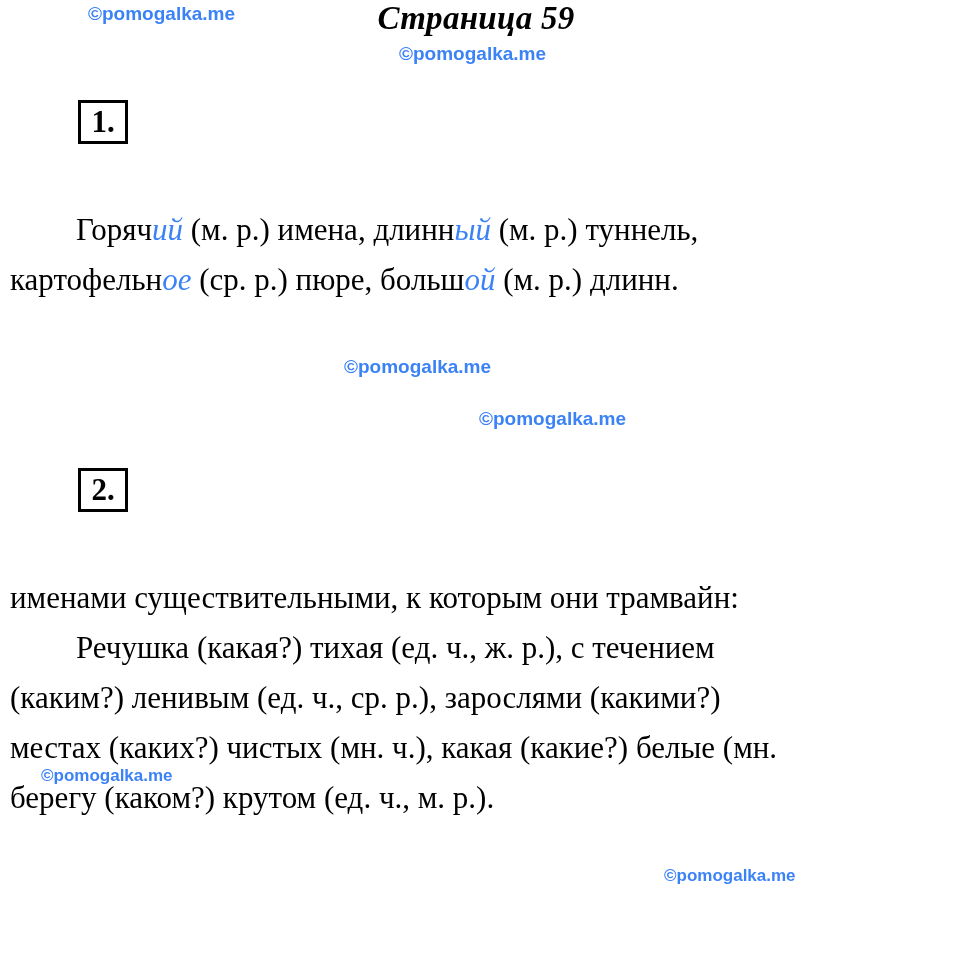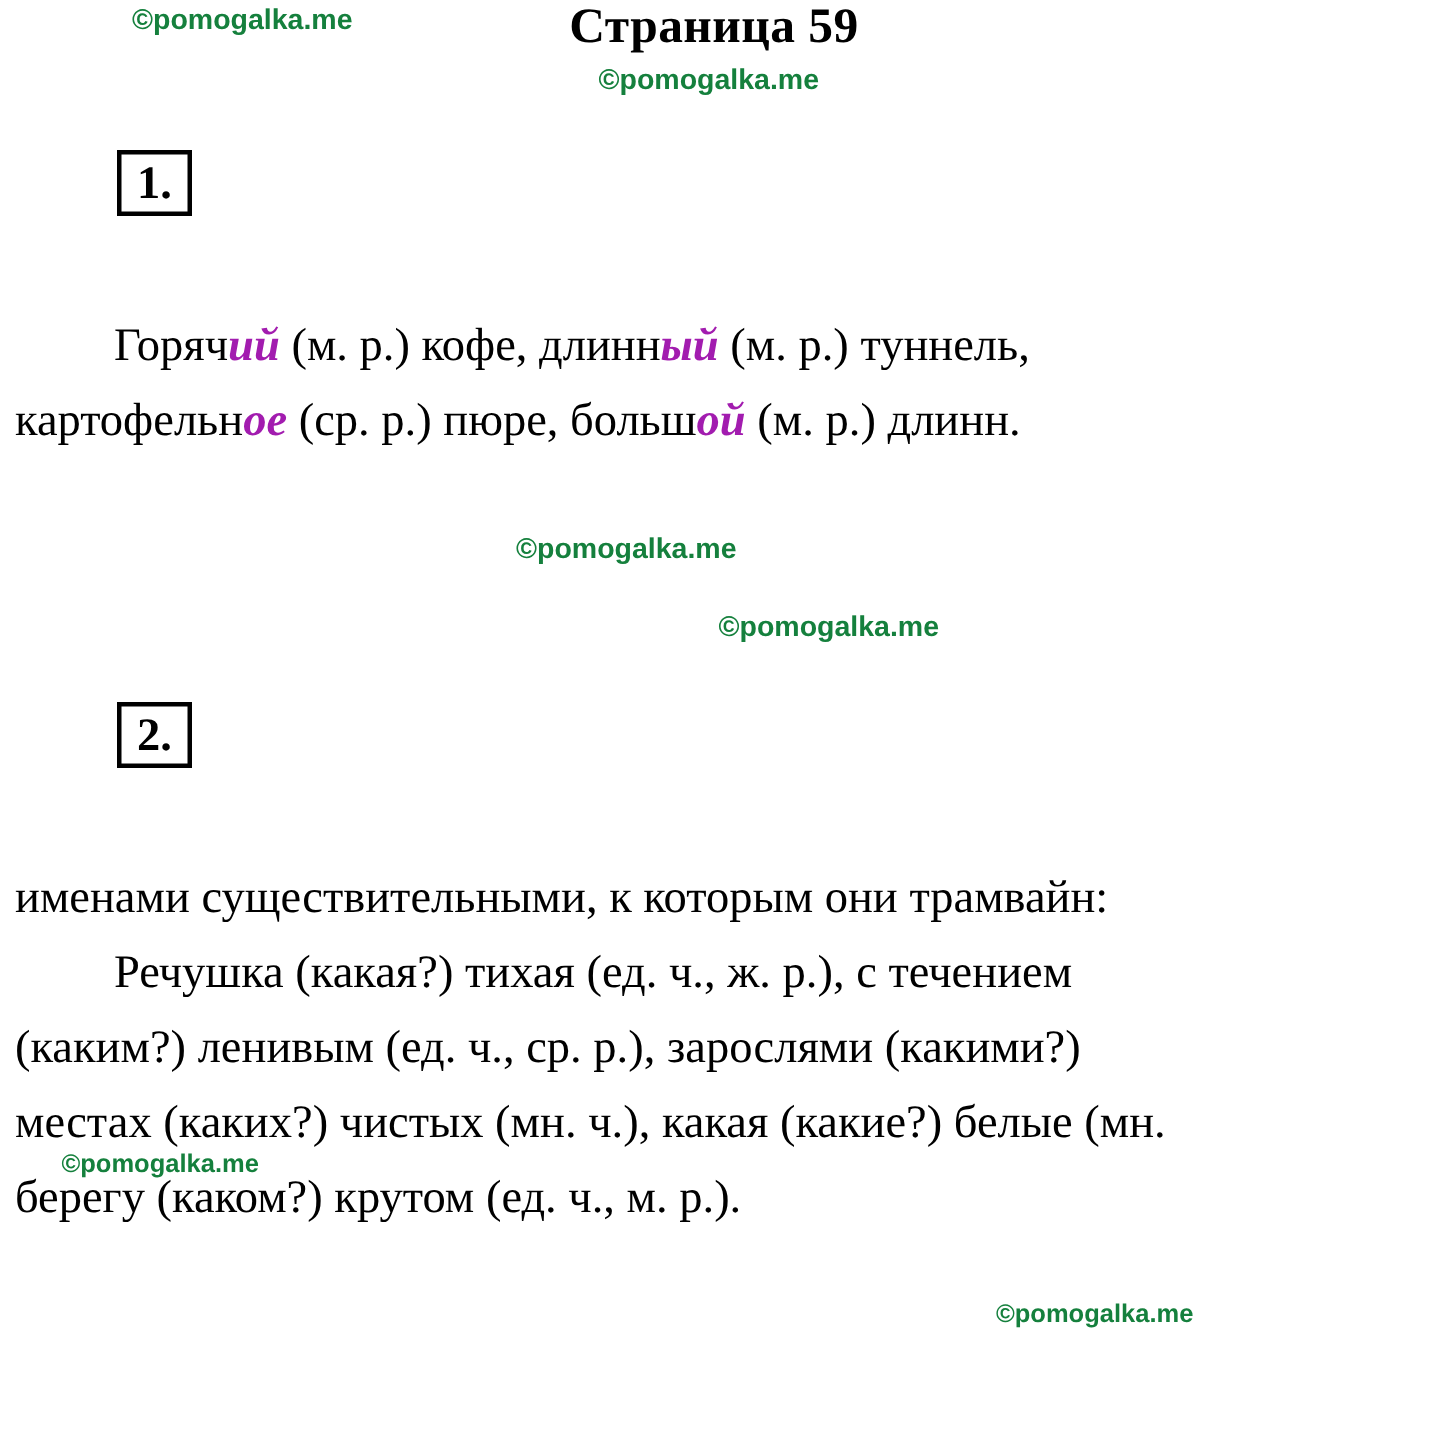--- a/index.html
+++ b/index.html
@@ -27,28 +27,29 @@
     position: absolute;
     top: 0px;
     left: 0;
     width: 952px;
     text-align: center;
     font-family: "Liberation Serif", "DejaVu Serif", serif;
     font-weight: bold;
     font-size: 33px;
     line-height: 36px;
     letter-spacing: 0.3px;
+    font-style: italic;
   }
 
   
   .wm {
     position: absolute;
     font-family: "Liberation Sans", "DejaVu Sans", sans-serif;
     font-weight: bold;
-    color: #15803d;
+    color: #3b82f6;
     white-space: nowrap;
   }
   .wm-top-left   { left: 88px;  top: 3px;   font-size: 19px; }
   .wm-title      { left: 399px; top: 43px;  font-size: 19px; }
   .wm-ex1        { left: 344px; top: 356px; font-size: 19px; }
   .wm-mid        { left: 479px; top: 408px; font-size: 19px; }
   .wm-gustymi    { left: 41px;  top: 766px; font-size: 17px; }
   .wm-bottom     { left: 664px; top: 866px; font-size: 17px; }
 
   
@@ -78,42 +79,42 @@
     color: #000000;
     white-space: nowrap;
   }
   .para .line { display: block; }
   .para .line.indent { padding-left: 66px; }
 
   .ex1-body { left: 10px; top: 205px; }
   .ex2-body { left: 10px; top: 573px; }
 
   em.red {
-    color: #a21caf;
-    font-weight: bold;
+    color: #3b82f6;
+    font-weight: normal;
     font-style: italic;
   }
 </style>
 </head>
 <body>
 
 <div class="page">
 
   <div class="page-title">Страница 59</div>
 
   <div class="wm wm-top-left">©pomogalka.me</div>
   <div class="wm wm-title">©pomogalka.me</div>
   <div class="wm wm-ex1">©pomogalka.me</div>
   <div class="wm wm-mid">©pomogalka.me</div>
   <div class="wm wm-gustymi">©pomogalka.me</div>
   <div class="wm wm-bottom">©pomogalka.me</div>
 
   <div class="num-box num-box-1">1.</div>
   <div class="para ex1-body">
-      <span class="line indent"><span>Горяч</span><em class="red">ий</em><span> (м. р.) кофе, длинн</span><em class="red">ый</em><span> (м. р.) туннель,</span></span>
+      <span class="line indent"><span>Горяч</span><em class="red">ий</em><span> (м. р.) имена, длинн</span><em class="red">ый</em><span> (м. р.) туннель,</span></span>
       <span class="line"><span>картофельн</span><em class="red">ое</em><span> (ср. р.) пюре, больш</span><em class="red">ой</em><span> (м. р.) длинн.</span></span>
     </div>
 
   <div class="num-box num-box-2">2.</div>
   <div class="para ex2-body">
       <span class="line"><span>именами существительными, к которым они трамвайн:</span></span>
       <span class="line indent"><span>Речушка (какая?) тихая (ед. ч., ж. р.), с течением</span></span>
       <span class="line"><span>(каким?) ленивым (ед. ч., ср. р.), зарослями (какими?)</span></span>
       <span class="line"><span>местах (каких?) чистых (мн. ч.), какая (какие?) белые (мн.</span></span>
       <span class="line"><span>берегу (каком?) крутом (ед. ч., м. р.).</span></span>

